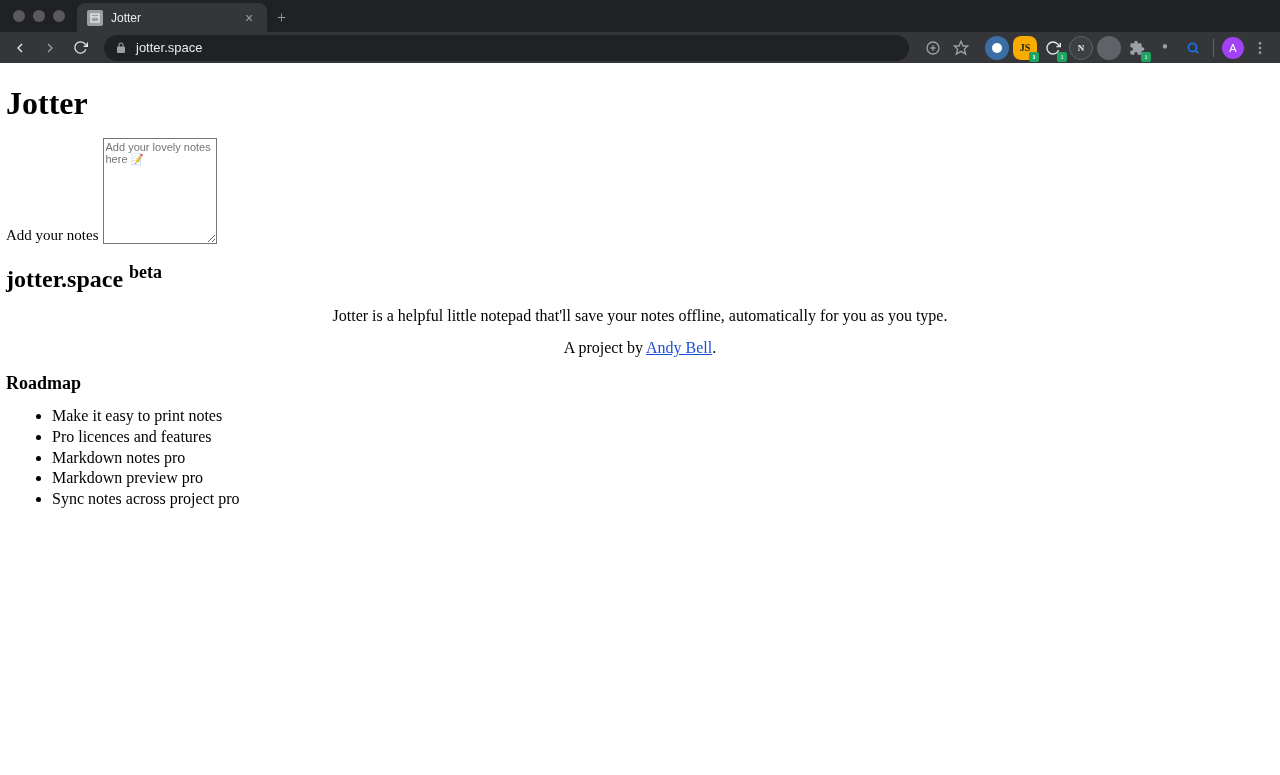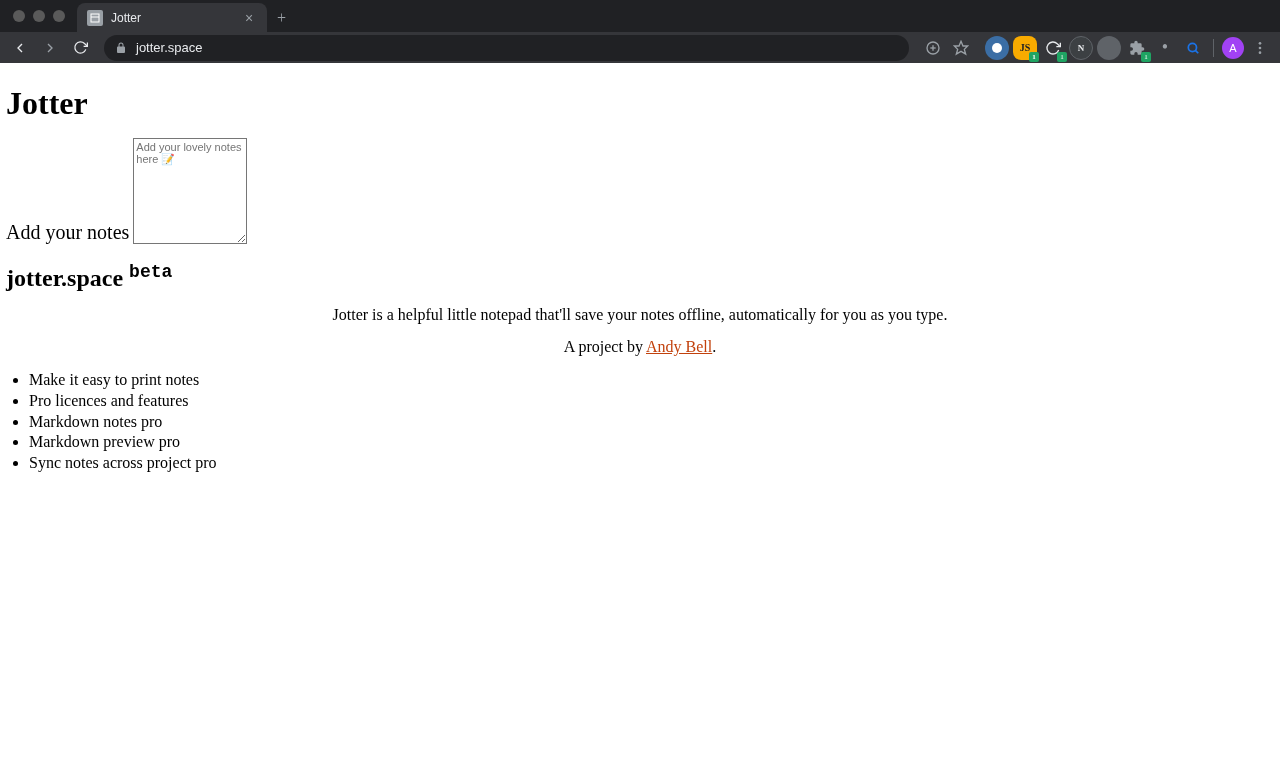--- a/index.html
+++ b/index.html
@@ -31,29 +31,29 @@
     .ext-icon.round-dark { background: #3c4043; border: 1px solid #5f6368; }
     .ext-badge { position: absolute; bottom: -2px; right: -2px; background: #1fa463; color: #fff; font-size: 7px; width: 10px; height: 10px; border-radius: 2px; display: flex; align-items: center; justify-content: center; }
     .divider { width: 1px; height: 18px; background: #5f6368; margin: 0 4px; }
     .avatar { width: 22px; height: 22px; border-radius: 50%; background: #a142f4; color: #fff; display: flex; align-items: center; justify-content: center; font-size: 11px; font-family: -apple-system, Arial, sans-serif; }
     .menu-dots { width: 24px; height: 24px; display: flex; align-items: center; justify-content: center; color: #9aa0a6; cursor: pointer; }
     
     
     .page { padding: 6px; color: #000; }
     h1 { font-size: 32px; font-weight: bold; margin: 16px 0; }
     .notes-row { display: flex; align-items: flex-end; gap: 4px; margin: 14px 0; }
-    .notes-label { font-size: 20px; font-family: Liberation Serif, serif; }
+    .notes-label { font-size: 15px; font-family: Liberation Serif, serif; }
     textarea { width: 114px; height: 106px; font-family: Arial, sans-serif; font-size: 11px; padding: 2px; resize: both; border: 1px solid #767676; color: #000; }
     textarea::placeholder { color: #757575; }
     h2.site-title { font-size: 24px; font-weight: bold; margin: 18px 0 14px 0; }
-    h2.site-title sup { font-size: 18px; vertical-align: super; font-weight: bold; font-family: Liberation Mono, monospace; }
+    h2.site-title sup { font-size: 18px; vertical-align: super; font-weight: bold; }
     p { font-size: 16px; margin: 14px 0; text-align: center; }
-    a { color: #c2410c; text-decoration: underline; }
+    a { color: #1d4ed8; text-decoration: underline; }
     h3 { font-size: 18px; font-weight: bold; margin: 16px 0 12px 0; }
-    ul { margin-left: 23px; font-size: 16px; }
+    ul { margin-left: 46px; font-size: 16px; }
     ul li { margin: 0; line-height: 1.3; }
   </style>
 </head>
 <body>
 
 <div class="browser-chrome">
   <div class="tab-bar">
     <div class="traffic-lights">
       <div class="traffic-light"></div>
       <div class="traffic-light"></div>
@@ -165,20 +165,21 @@
   <h2 class="site-title">
     <span>jotter.space </span><sup>beta</sup>
   </h2>
 
   <p>Jotter is a helpful little notepad that'll save your notes offline, automatically for you as you type.</p>
 
   <p>
     <span>A project by </span><a href="#">Andy Bell</a><span>.</span>
   </p>
 
+  <h3>Roadmap</h3>
 
   <ul>
     <li>Make it easy to print notes</li>
     <li>Pro licences and features</li>
     <li>Markdown notes pro</li>
     <li>Markdown preview pro</li>
     <li>Sync notes across project pro</li>
   </ul>
 </div>
 

